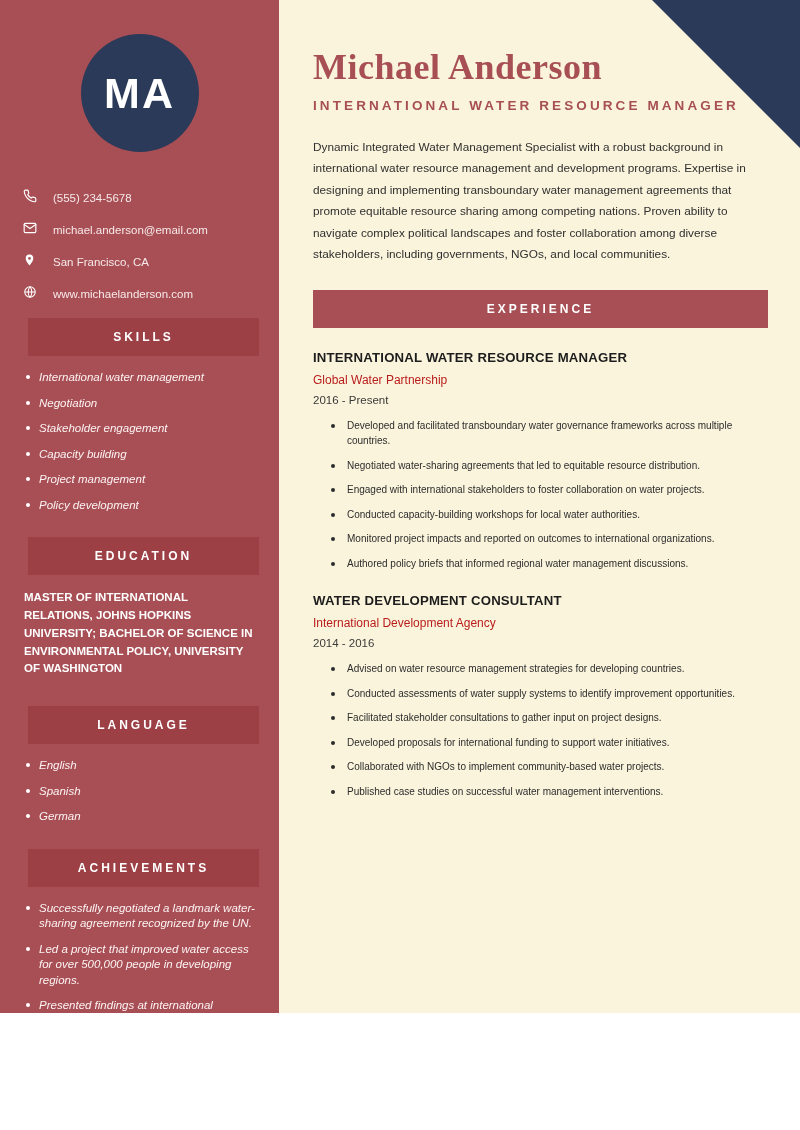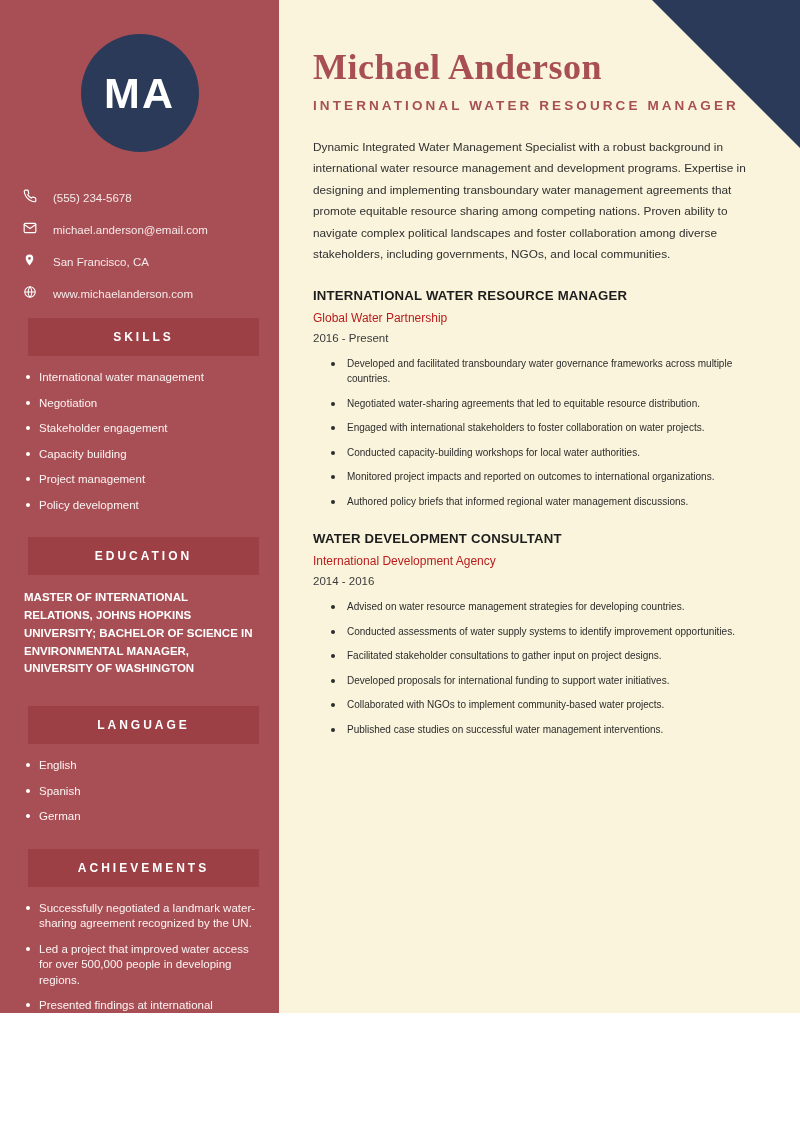--- a/index.html
+++ b/index.html
@@ -45,21 +45,21 @@
   }
   .contact-icon svg { display: block; }
   .side-heading {
     background: #9c4046;
     height: 38px;
     display: flex; align-items: center; justify-content: center;
     font-size: 12px; font-weight: bold; letter-spacing: 3px;
     color: #ffffff;
     margin: 18px 0 14px 8px;
   }
-  ul.side-list { list-style: none; padding-left: 4px; }
+  ul.side-list { list-style: none; padding-left: 4px; font-style: italic; }
   ul.side-list li {
     position: relative;
     padding-left: 15px;
     font-size: 11.5px;
     line-height: 1.35;
     margin-bottom: 10px;
     color: #fdf3f3;
   }
   ul.side-list li::before {
     content: "";
@@ -209,21 +209,21 @@
     <ul class="side-list">
       <li>International water management</li>
       <li>Negotiation</li>
       <li>Stakeholder engagement</li>
       <li>Capacity building</li>
       <li>Project management</li>
       <li>Policy development</li>
     </ul>
 
     <div class="side-heading" style="margin-top:24px">EDUCATION</div>
-    <div class="edu-text">MASTER OF INTERNATIONAL RELATIONS, JOHNS HOPKINS UNIVERSITY; BACHELOR OF SCIENCE IN ENVIRONMENTAL MANAGER, UNIVERSITY OF WASHINGTON</div>
+    <div class="edu-text">MASTER OF INTERNATIONAL RELATIONS, JOHNS HOPKINS UNIVERSITY; BACHELOR OF SCIENCE IN ENVIRONMENTAL POLICY, UNIVERSITY OF WASHINGTON</div>
 
     <div class="side-heading" style="margin-top:28px">LANGUAGE</div>
     <ul class="side-list">
       <li>English</li>
       <li>Spanish</li>
       <li>German</li>
     </ul>
 
     <div class="side-heading" style="margin-top:24px">ACHIEVEMENTS</div>
     <ul class="side-list achv">
@@ -234,20 +234,21 @@
 
   </aside>
 
   <main class="main">
     <div class="corner"></div>
 
     <h1 class="name">Michael Anderson</h1>
     <div class="role">INTERNATIONAL WATER RESOURCE MANAGER</div>
     <p class="summary">Dynamic Integrated Water Management Specialist with a robust background in international water resource management and development programs. Expertise in designing and implementing transboundary water management agreements that promote equitable resource sharing among competing nations. Proven ability to navigate complex political landscapes and foster collaboration among diverse stakeholders, including governments, NGOs, and local communities.</p>
 
+    <div class="main-heading">EXPERIENCE</div>
 
     <section class="job">
       <div class="job-title">INTERNATIONAL WATER RESOURCE MANAGER</div>
       <div class="job-org">Global Water Partnership</div>
       <div class="job-date">2016 - Present</div>
       <ul class="job-list">
         <li>Developed and facilitated transboundary water governance frameworks across multiple countries.</li>
         <li>Negotiated water-sharing agreements that led to equitable resource distribution.</li>
         <li>Engaged with international stakeholders to foster collaboration on water projects.</li>
         <li>Conducted capacity-building workshops for local water authorities.</li>

